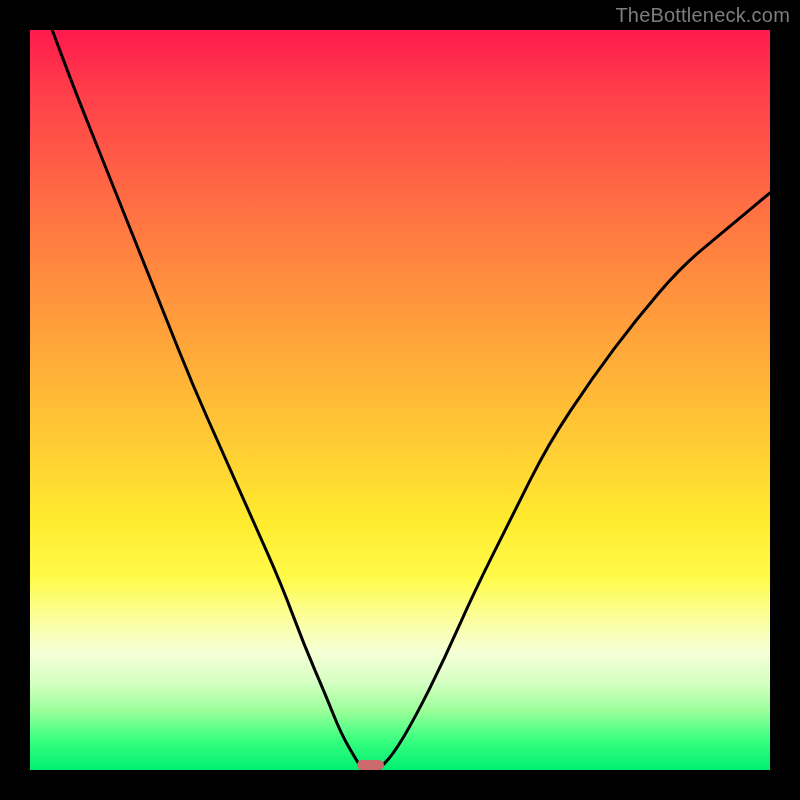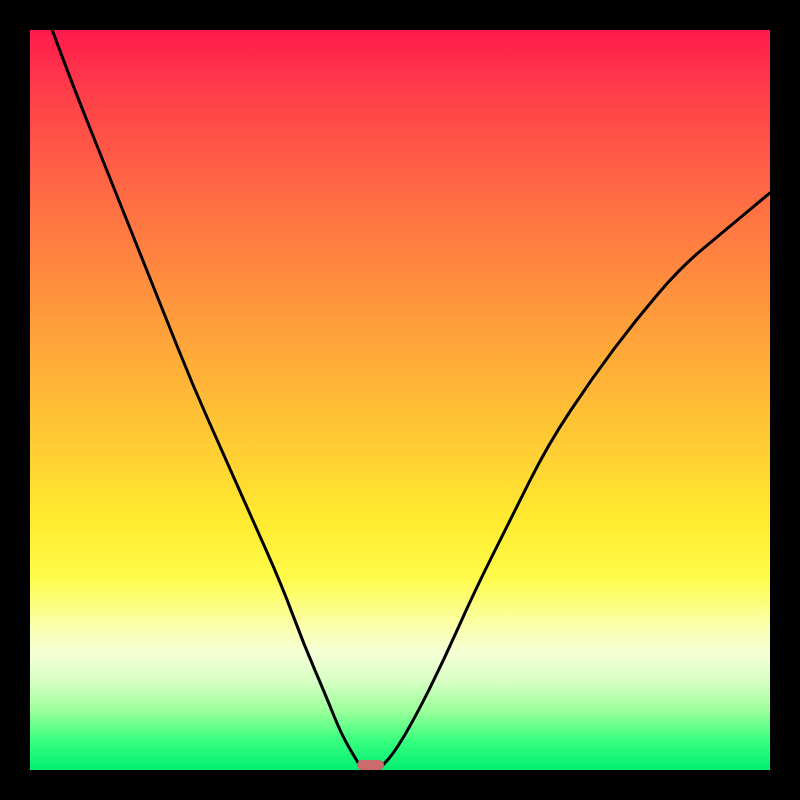--- a/index.html
+++ b/index.html
@@ -63,20 +63,21 @@
     position: absolute;
     background: #cb6b6d;
     border-radius: 7px;
   }
 </style>
 </head>
 <body>
 
 <div class="frame">
 
+  <div class="watermark">TheBottleneck.com</div>
 
   <div class="plot-area">
 
     <svg class="curve" viewBox="0 0 740 740" preserveAspectRatio="none">
       <path id="left-path" fill="none" stroke="#000" stroke-width="3" stroke-linecap="round" d="M 22.2 0.0 Q 22.2 0.0 33.3 29.6 Q 44.4 59.2 59.2 96.2 Q 74.0 133.2 88.8 170.2 Q 103.6 207.2 118.4 244.2 Q 133.2 281.2 148.0 318.2 Q 162.8 355.2 177.6 388.5 Q 192.4 421.8 207.2 455.1 Q 222.0 488.4 236.8 521.7 Q 251.6 555.0 262.7 584.6 Q 273.8 614.2 284.9 640.1 Q 296.0 666.0 303.4 684.5 Q 310.8 703.0 318.2 716.0 Q 325.6 728.9 329.3 734.5 T 333.0 740.0"></path>
       <path id="right-path" fill="none" stroke="#000" stroke-width="3" stroke-linecap="round" d="M 347.8 740.0 Q 347.8 740.0 355.2 732.6 Q 362.6 725.2 373.7 706.7 Q 384.8 688.2 399.6 658.6 Q 414.4 629.0 429.2 595.7 Q 444.0 562.4 462.5 525.4 Q 481.0 488.4 499.5 451.4 Q 518.0 414.4 540.2 381.1 Q 562.4 347.8 584.6 318.2 Q 606.8 288.6 629.0 262.7 Q 651.2 236.8 673.4 218.3 Q 695.6 199.8 717.8 181.3 T 740.0 162.8"></path>
     </svg>
 
     <div id="marker" class="marker" style="width: 26.64px; height: 9.62px; left: 327.08px; top: 730.38px; background: rgb(203, 107, 109);"></div>
 

